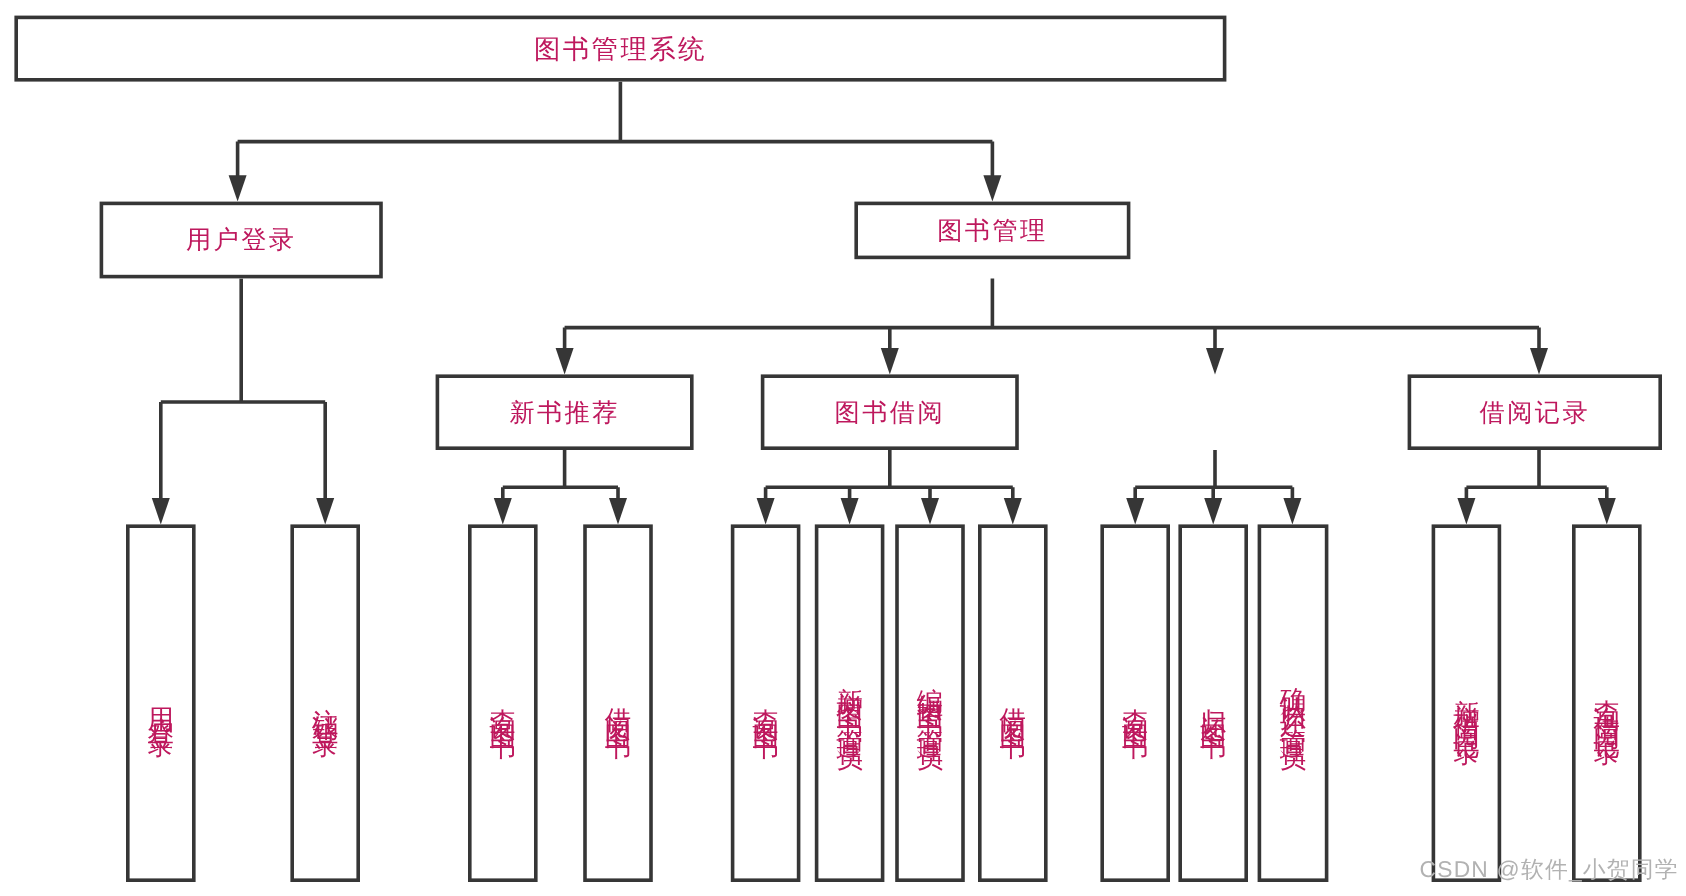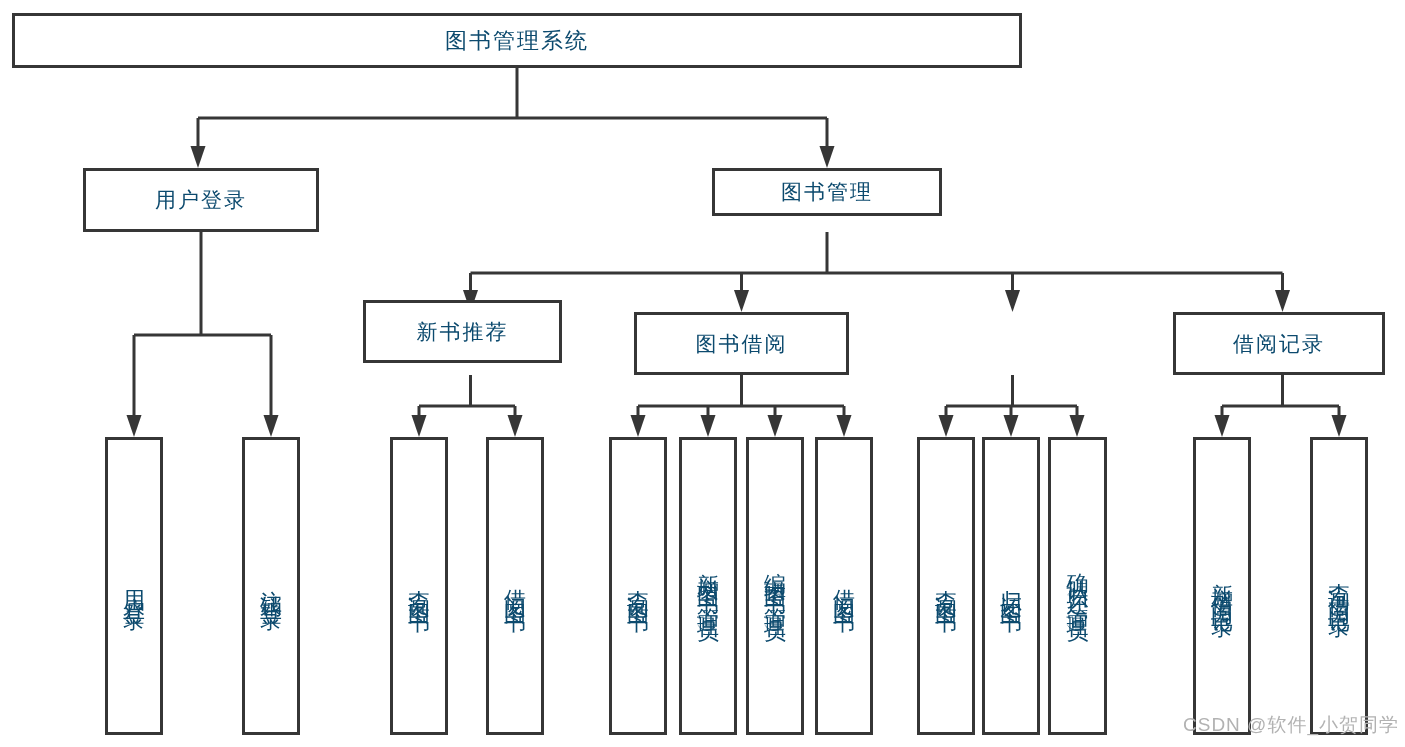--- a/index.html
+++ b/index.html
@@ -18,21 +18,21 @@
     pointer-events: none;
   }
   .node {
     position: absolute;
     box-sizing: border-box;
     border: 3px solid #363636;
     background: #ffffff;
     display: flex;
     align-items: center;
     justify-content: center;
-    color: #0c4a6e;
+    color: #be185d;
     z-index: 2;
   }
   .hbox span {
     font-size: 21px;
     letter-spacing: 2px;
     white-space: nowrap;
   }
   .root span { font-size: 22px; }
   .leaf span {
     writing-mode: vertical-rl;
@@ -91,21 +91,21 @@
     <span>图书管理系统</span>
   </div>
 
   <div class="node hbox" style="left:83px;top:168px;width:236px;height:64px">
     <span>用户登录</span>
   </div>
   <div class="node hbox" style="left:712px;top:168px;width:230px;height:48px">
     <span>图书管理</span>
   </div>
 
-  <div class="node hbox" style="left:363px;top:300px;width:199px;height:63px">
+  <div class="node hbox" style="left:363px;top:312px;width:215px;height:63px">
     <span>新书推荐</span>
   </div>
   <div class="node hbox" style="left:634px;top:312px;width:215px;height:63px">
     <span>图书借阅</span>
   </div>
   <div class="node hbox" style="left:1173px;top:312px;width:212px;height:63px">
     <span>借阅记录</span>
   </div>
 
   <div class="node leaf" style="left:105px;top:437px;width:58px;height:298px">

